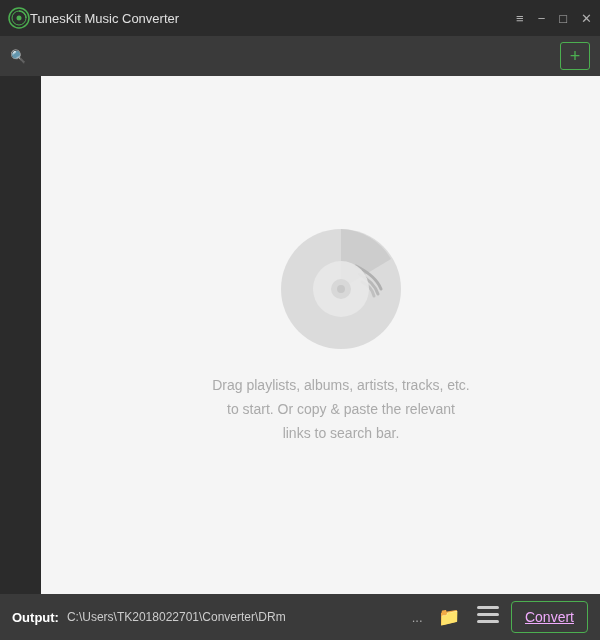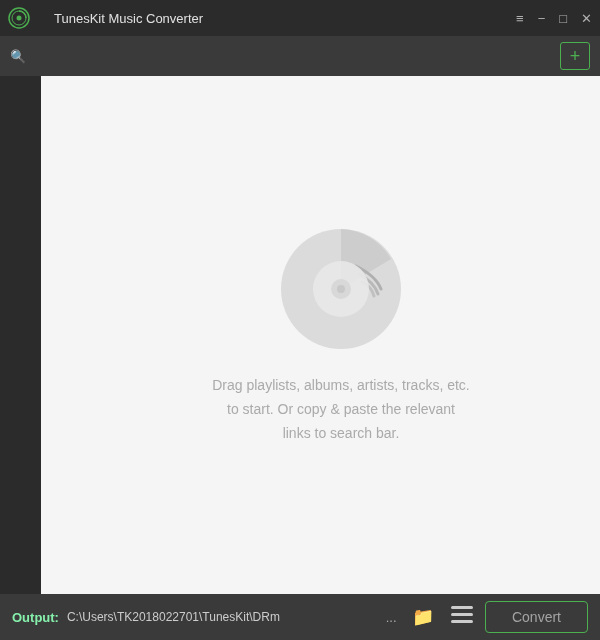--- a/index.html
+++ b/index.html
@@ -12,21 +12,21 @@
       user-select: none;
     }
 
     
     #title-bar {
       height: 36px;
       background: #2b2b2b;
       display: flex;
       align-items: center;
       padding: 0 8px;
-      gap: 24px;
+      gap: 0;
     }
     #app-logo {
       width: 22px;
       height: 22px;
       flex-shrink: 0;
     }
     #app-title {
       color: #e0e0e0;
       font-size: 13px;
       flex: 1;
@@ -110,21 +110,21 @@
     
     #bottom-bar {
       height: 46px;
       background: #3a3a3a;
       display: flex;
       align-items: center;
       padding: 0 12px;
       gap: 8px;
     }
     #output-label {
-      color: #86efac;
+      color: #ffffff;
       font-size: 13px;
       font-weight: 600;
       flex-shrink: 0;
     }
     #output-path {
       color: #ccc;
       font-size: 12px;
       flex: 1;
       overflow: hidden;
       text-overflow: ellipsis;
@@ -146,29 +146,30 @@
     }
     #list-btn {
       color: #ccc;
       font-size: 18px;
       cursor: pointer;
       flex-shrink: 0;
       padding: 2px 4px;
     }
     #convert-btn {
       height: 32px;
-      padding: 0 26px;
+      padding: 0 13px;
       background: #3a3a3a;
       border: 1.5px solid #4caf50;
       border-radius: 4px;
-      color: #a3a3a3;
+      color: #f0abfc;
       font-size: 14px;
       font-weight: 500;
       cursor: pointer;
       flex-shrink: 0;
+      text-decoration: underline;
     }
   </style>
 </head>
 <body>
 
 <div id="title-bar">
 
   <svg id="app-logo" viewBox="0 0 22 22" xmlns="http://www.w3.org/2000/svg">
     <circle cx="11" cy="11" r="10" fill="#2b2b2b" stroke="#4caf50" stroke-width="1.5"></circle>
     <circle cx="11" cy="11" r="7" fill="none" stroke="#4caf50" stroke-width="1"></circle>
@@ -212,21 +213,21 @@
 
   <div id="placeholder-text">
     Drag playlists, albums, artists, tracks, etc.<br>
     to start. Or copy &amp; paste the relevant<br>
     links to search bar.
   </div>
 </div>
 
 <div id="bottom-bar">
   <span id="output-label">Output:</span>
-  <span id="output-path">C:\Users\TK2018022701\TunesKit\DRm</span>
+  <span id="output-path">C:\Users\TK2018022701\Converter\DRm</span>
   <span id="ellipsis-btn">...</span>
   <span id="folder-btn">📁</span>
   <span id="list-btn">
     <svg width="22" height="18" viewBox="0 0 22 18" fill="none" xmlns="http://www.w3.org/2000/svg">
       <rect x="0" y="0" width="22" height="3" rx="1.5" fill="#ccc"></rect>
       <rect x="0" y="7" width="22" height="3" rx="1.5" fill="#ccc"></rect>
       <rect x="0" y="14" width="22" height="3" rx="1.5" fill="#ccc"></rect>
     </svg>
   </span>
   <button id="convert-btn">Convert</button>

